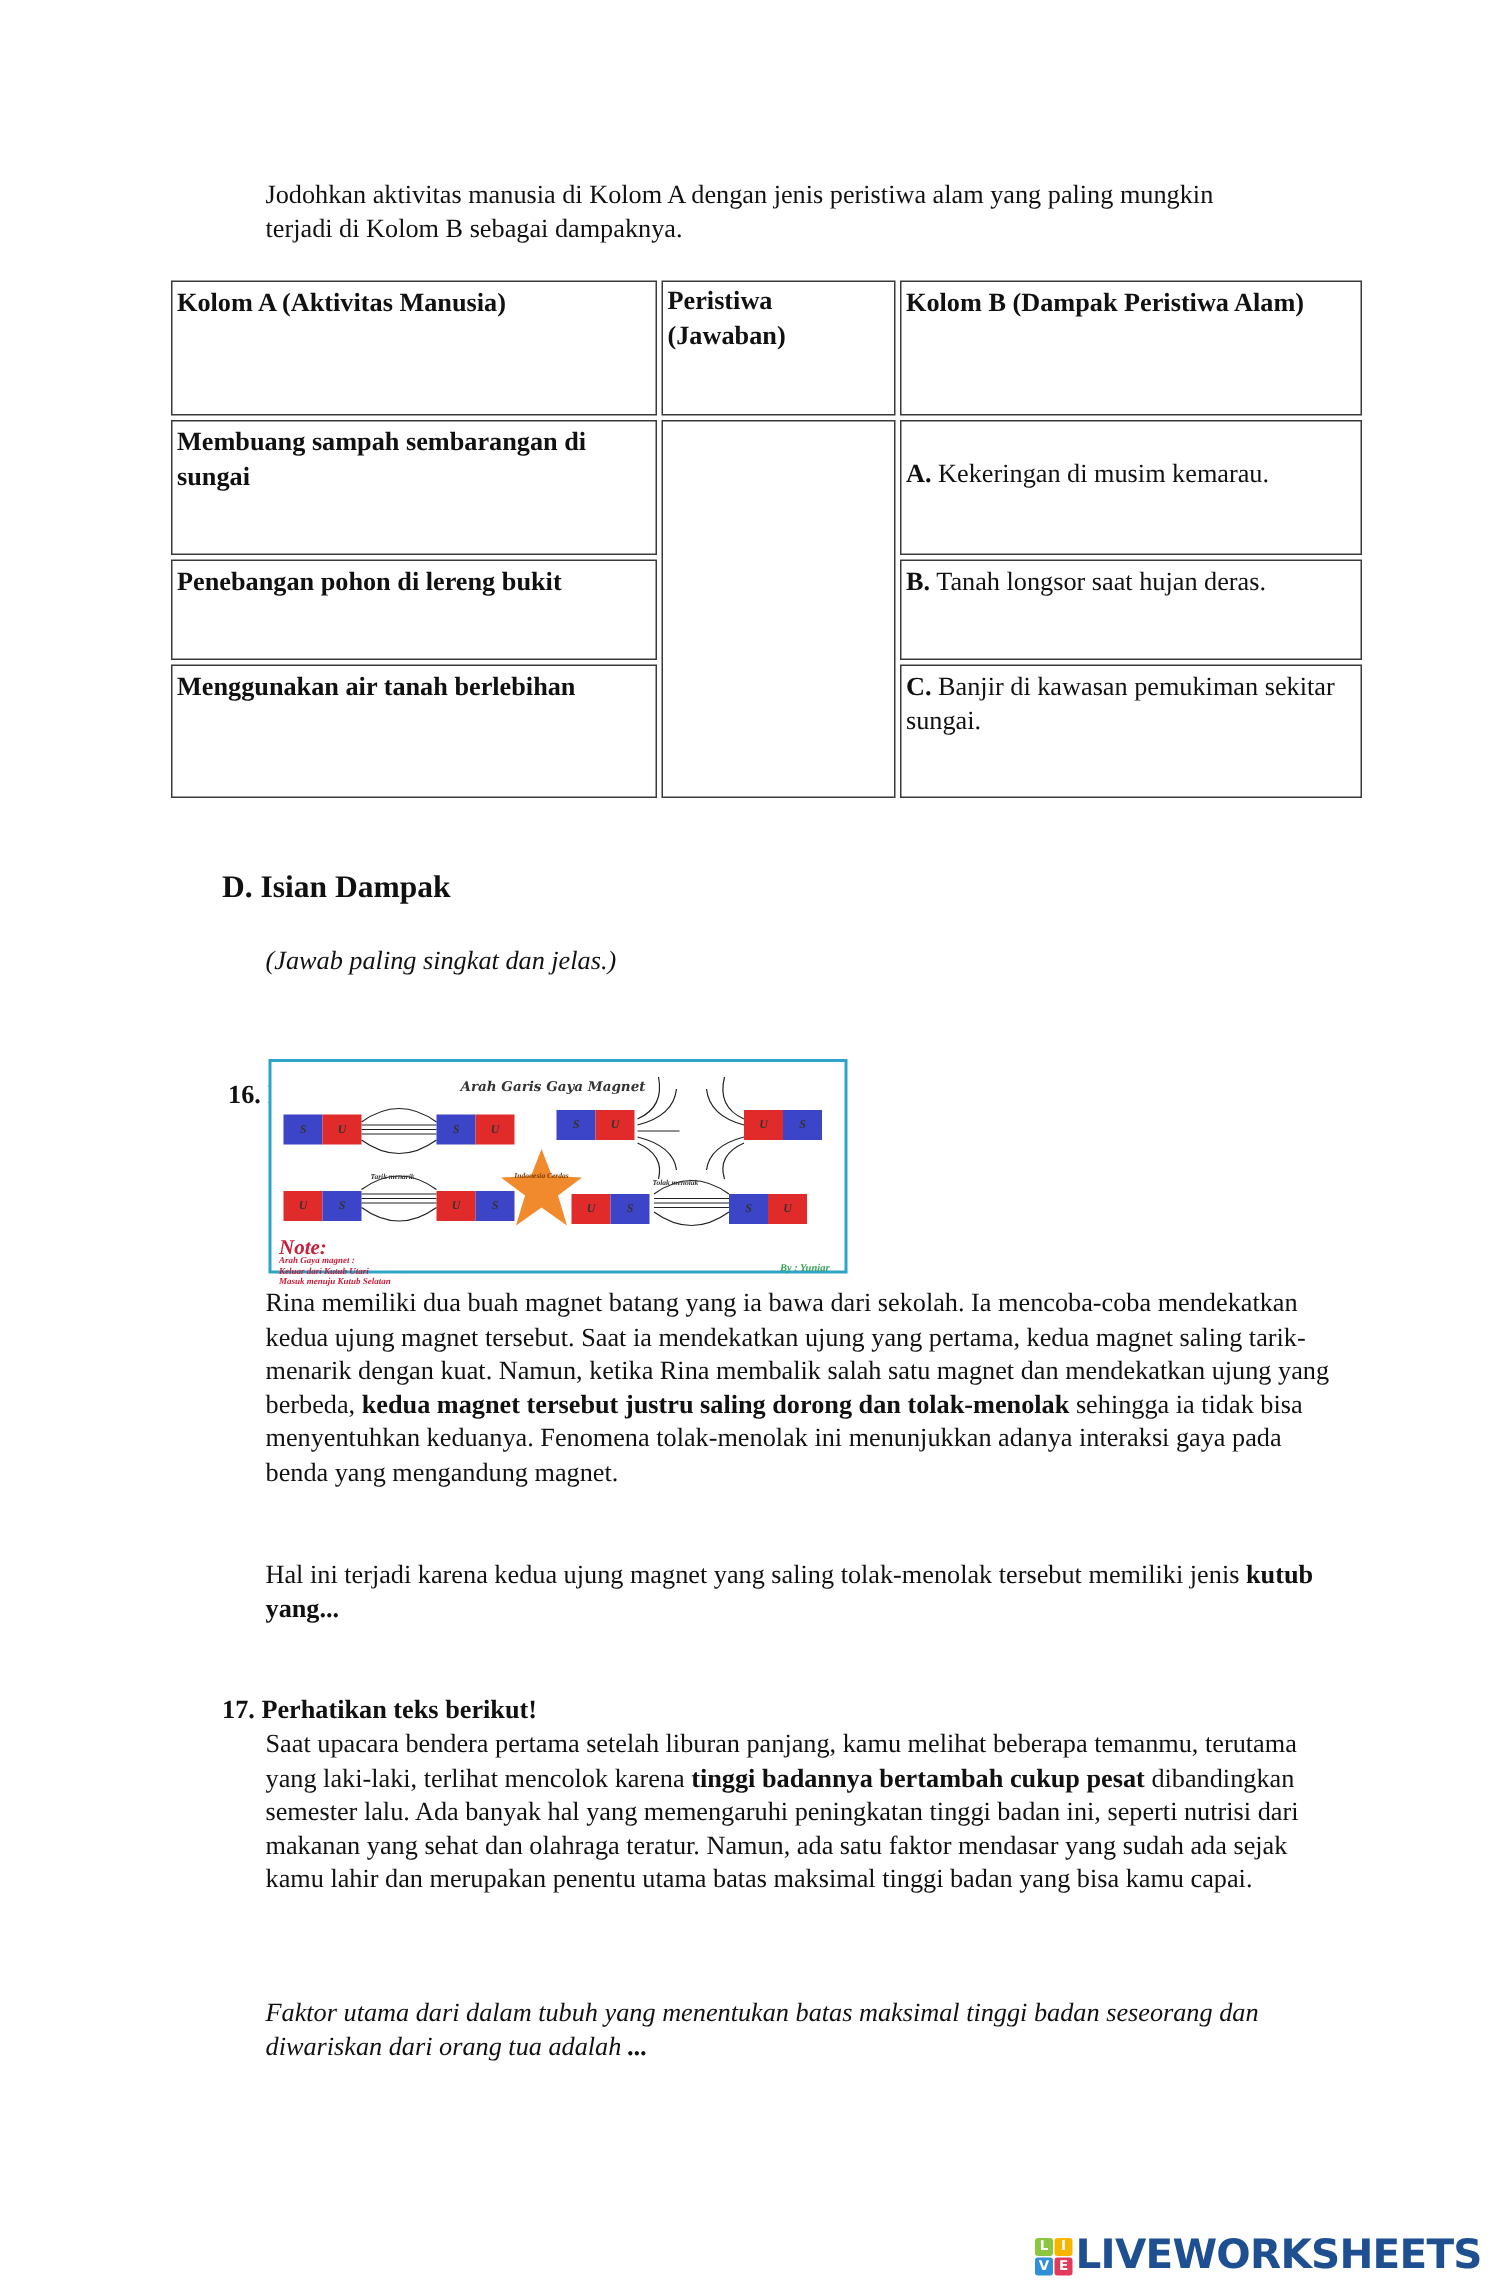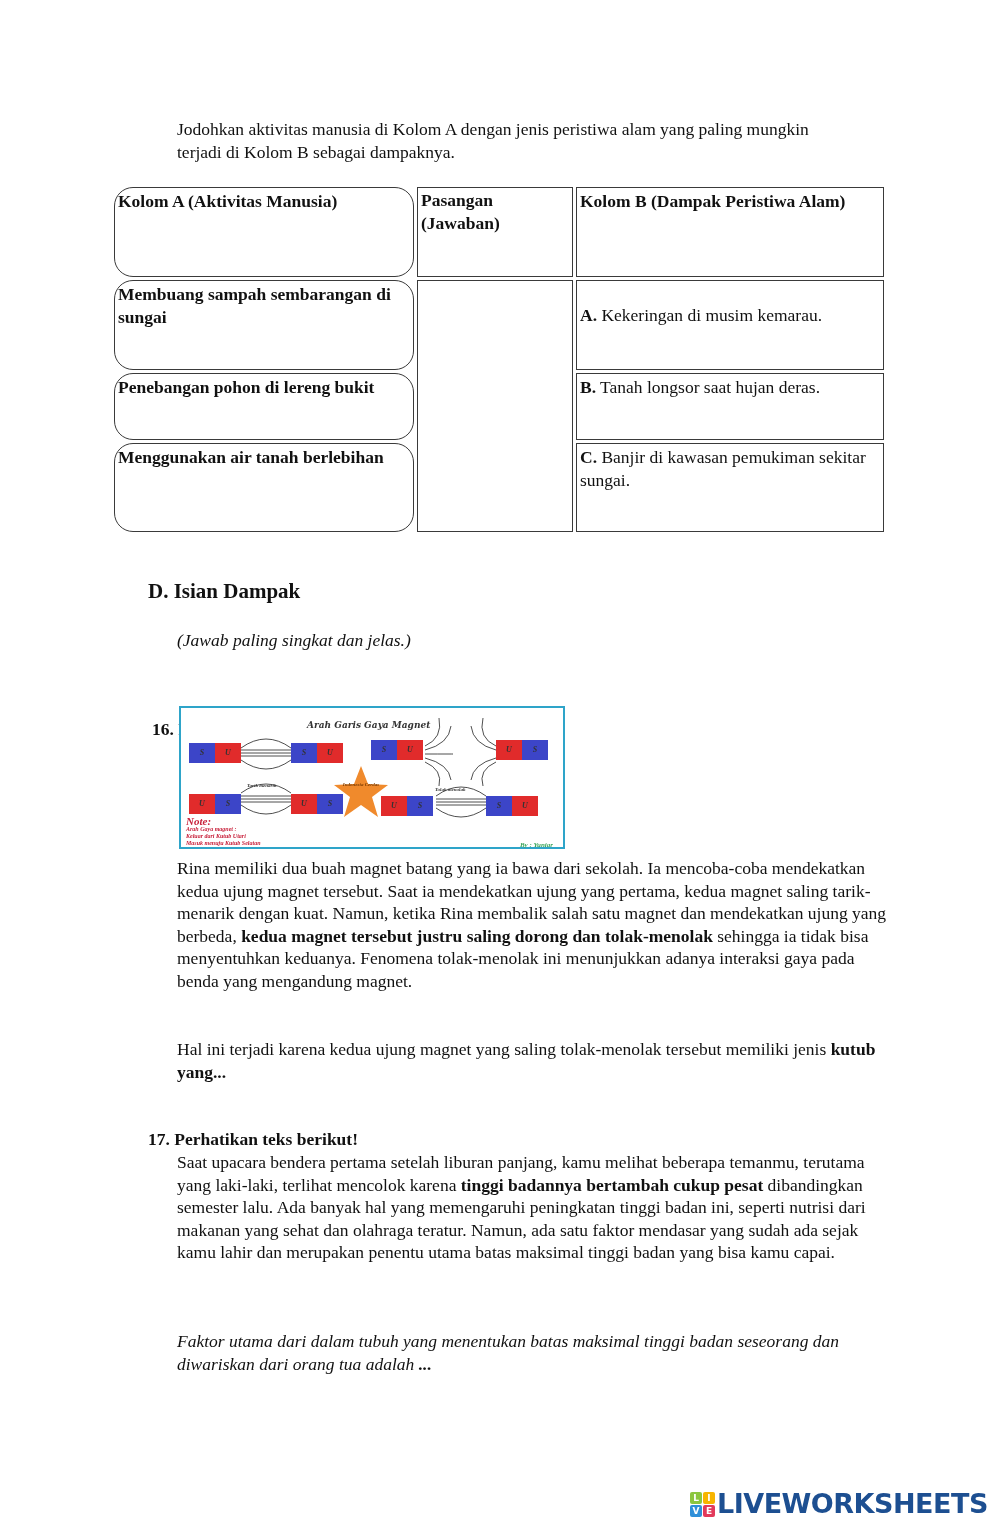--- a/index.html
+++ b/index.html
@@ -5,21 +5,21 @@
     * { box-sizing: border-box; margin: 0; padding: 0; }
     html, body { width: 1000px; height: 1528px; background: #ffffff; }
     body { position: relative; font-family: "Liberation Serif", serif; color: #111; font-size: 17.5px; line-height: 22.5px; overflow: hidden; }
     .abs { position: absolute; }
     b, .bold { font-weight: bold; }
 
     .intro { left: 177px; top: 118px; width: 680px; }
 
     table.match { position: absolute; left: 114px; top: 187px; border-collapse: separate; border-spacing: 3px; margin: -3px; }
     table.match td { border: 1.5px solid #3a3a3a; vertical-align: top; padding: 2px 3px; font-size: 17.5px; line-height: 22.5px; }
-    .colA { width: 300px; border-radius: 19px; }
+    .colA { width: 324px; }
     .colP { width: 156px; }
     .colB { width: 308px; }
     .hdr td { height: 90px; vertical-align: middle; font-weight: bold; }
     .hdr td.colP { vertical-align: top; padding-top: 1px; }
     .r1 td { height: 90px; }
     .r2 td { height: 67px; }
     .r3 td { height: 89px; }
     .colA.ans { font-weight: bold; }
     .colB.opt { }
     .r1 .colB.opt { padding-top: 23px; }
@@ -29,21 +29,21 @@
     .q16-title { left: 152px; top: 675px; font-weight: bold; margin-top: 43px; }
 
     .figure { left: 179px; top: 706px; width: 386px; height: 143px; border: 2px solid #2ea4c9; background: #fff; font-style: italic; }
     .fig-title { position: absolute; left: 126px; top: 6px; font-size: 9px; font-weight: bold; color: #333; font-family: "DejaVu Serif", serif; }
     .mag { position: absolute; height: 20px; display: flex; }
     .mag span { display: block; width: 26px; height: 100%; font-size: 8px; font-weight: bold; color: #333; text-align: center; line-height: 20px; }
     .red { background: #e12b2b; }
     .blue { background: #3c45c8; }
     .lbl-small { position: absolute; font-size: 5px; font-weight: bold; color: #333; }
     .note { position: absolute; left: 5px; top: 108px; color: #c8203a; font-size: 6px; line-height: 7px; font-weight: bold; }
-    .note .n-title { font-size: 11px; line-height: 10px; }
+    .note .n-title { font-size: 14px; line-height: 10px; margin-top: 12px; }
     .byline { position: absolute; right: 10px; top: 126px; font-size: 7px; font-weight: bold; color: #3aa55a; }
     .star { position: absolute; left: 152px; top: 58px; width: 56px; height: 52px; }
     .star-text { position: absolute; left: 160px; top: 74px; width: 40px; text-align: center; font-size: 5px; line-height: 6px; font-weight: bold; color: #7a3a00; }
 
     .q16-body { left: 177px; top: 857px; width: 715px; }
     .q16-q { left: 177px; top: 1038px; width: 715px; }
     .q17-title { left: 148px; top: 1128px; font-weight: bold; }
     .q17-body { left: 177px; top: 1151px; width: 715px; }
     .q17-q { left: 177px; top: 1330px; width: 715px; font-style: italic; }
 
@@ -54,21 +54,21 @@
   </style>
 </head>
 <body>
 
 <div class="abs intro">Jodohkan aktivitas manusia di Kolom A dengan jenis peristiwa alam yang paling mungkin terjadi di Kolom B sebagai dampaknya.</div>
 
 <table class="match">
   <tbody>
       <tr class="hdr">
     <td class="colA">Kolom A (Aktivitas Manusia)</td>
-    <td class="colP">Pasangan (Jawaban)</td>
+    <td class="colP">Peristiwa (Jawaban)</td>
     <td class="colB">Kolom B (Dampak Peristiwa Alam)</td>
   </tr>
   <tr class="r1">
     <td class="colA ans">Membuang sampah sembarangan di sungai</td>
     <td class="colP" rowspan="3"></td>
     <td class="colB opt"><b>A.</b><span> Kekeringan di musim kemarau.</span></td>
   </tr>
   <tr class="r2">
     <td class="colA ans">Penebangan pohon di lereng bukit</td>
     <td class="colB opt"><b>B.</b><span> Tanah longsor saat hujan deras.</span></td>

